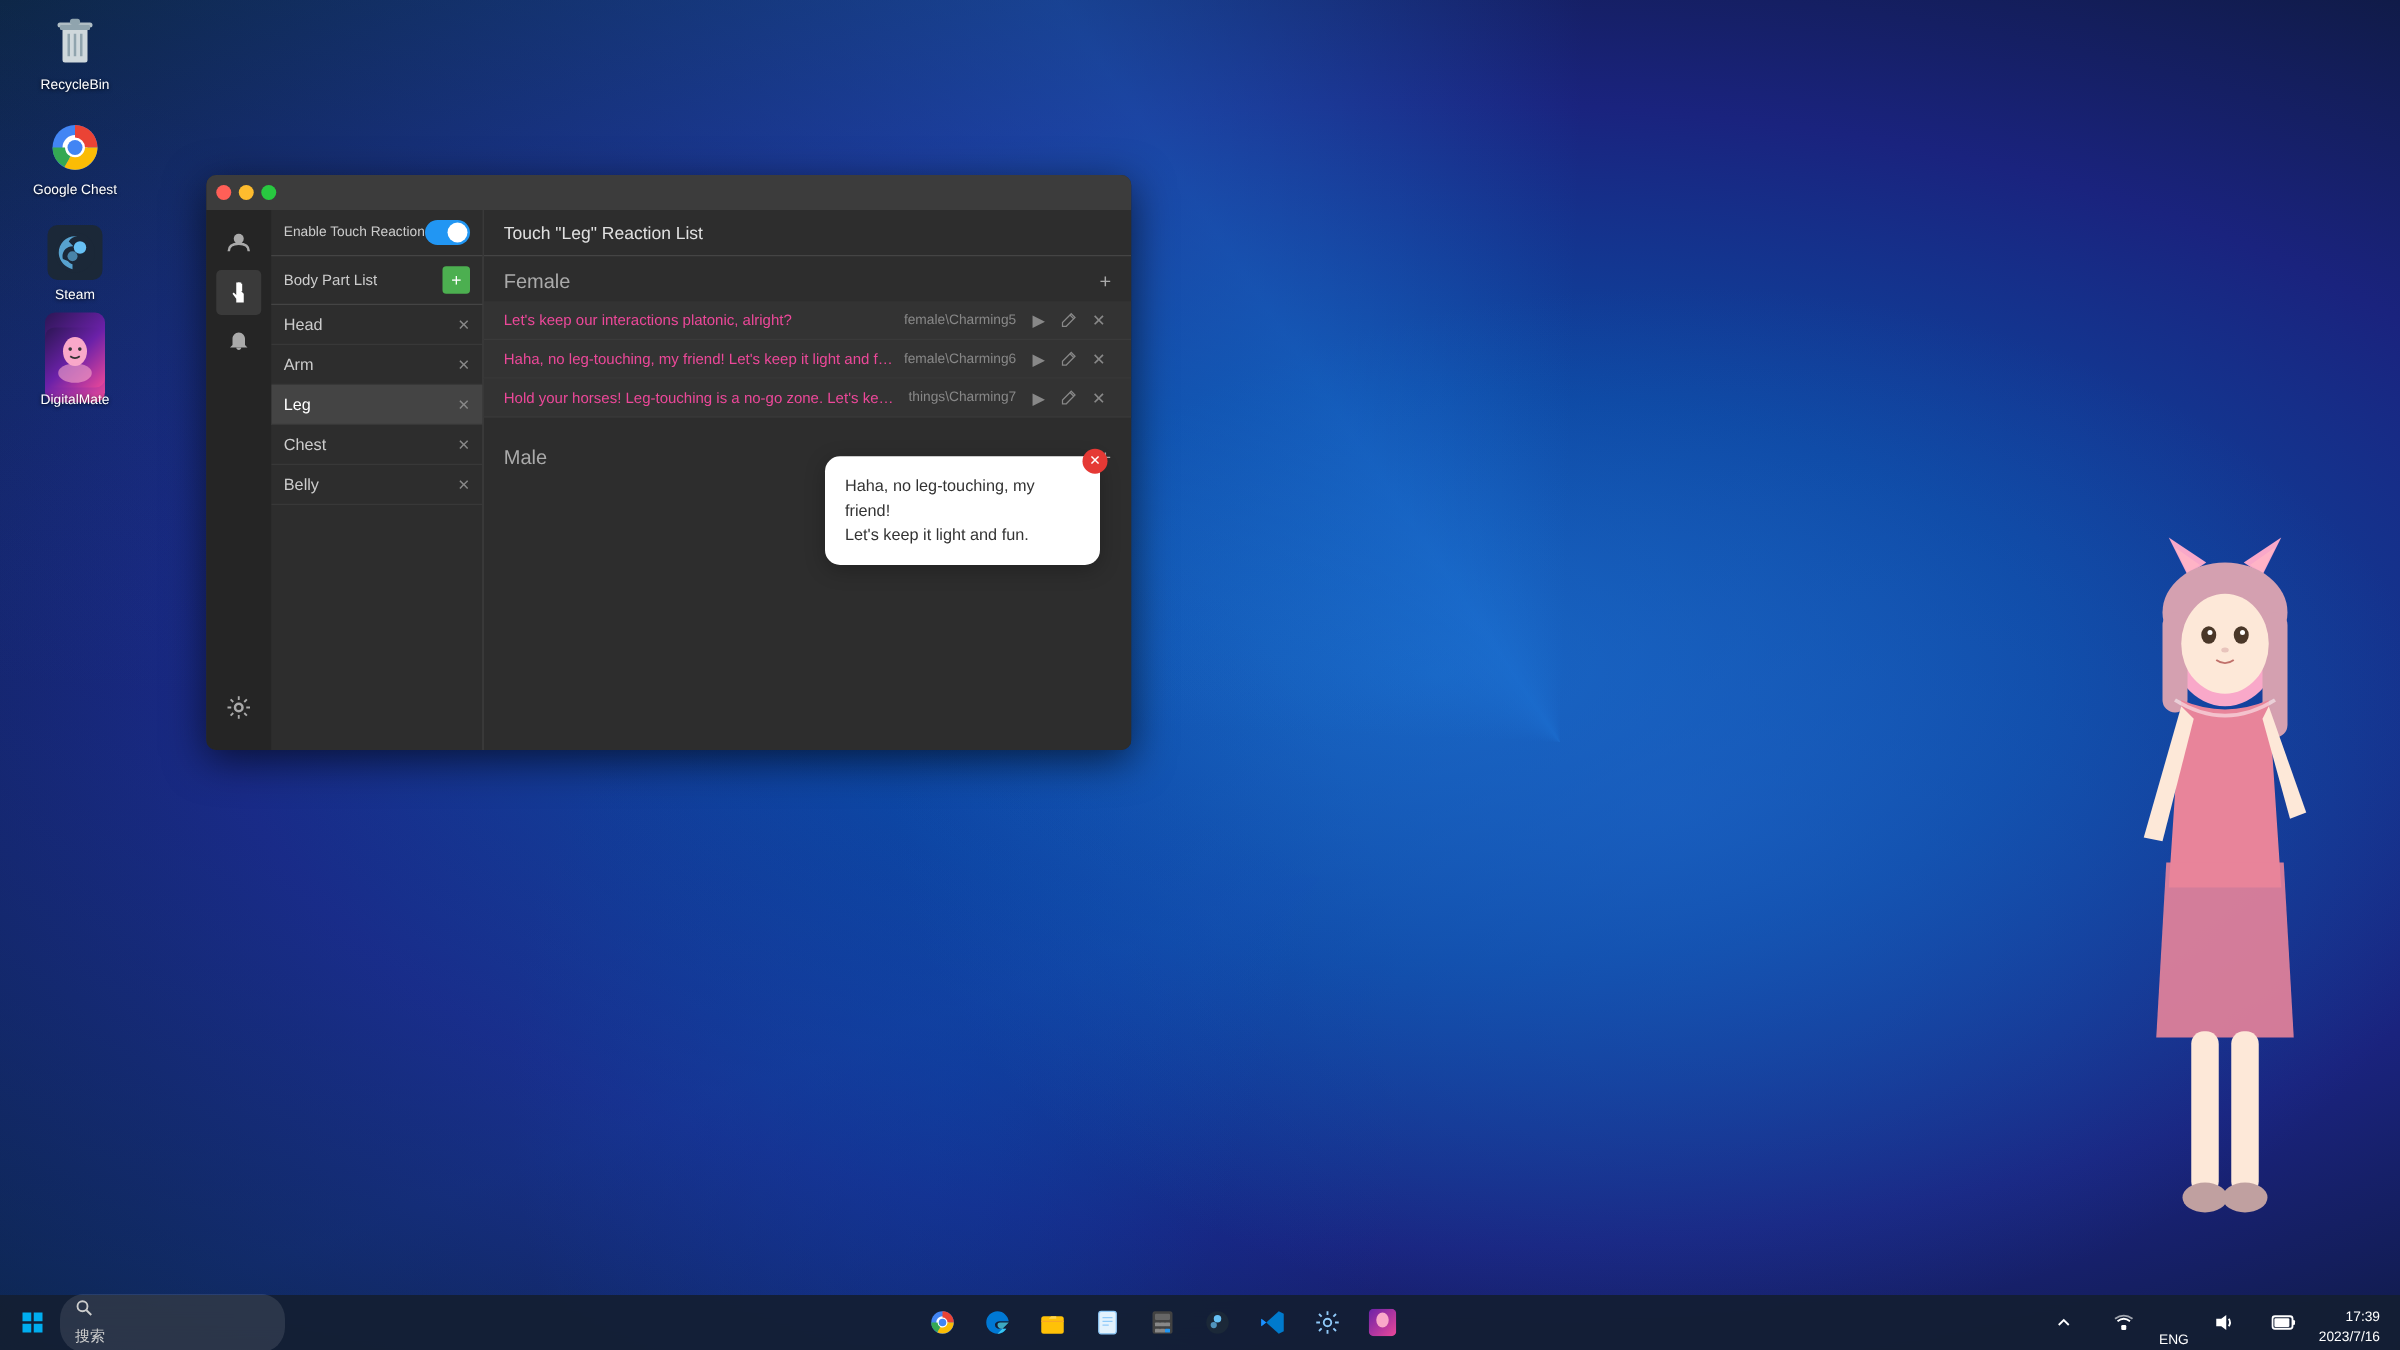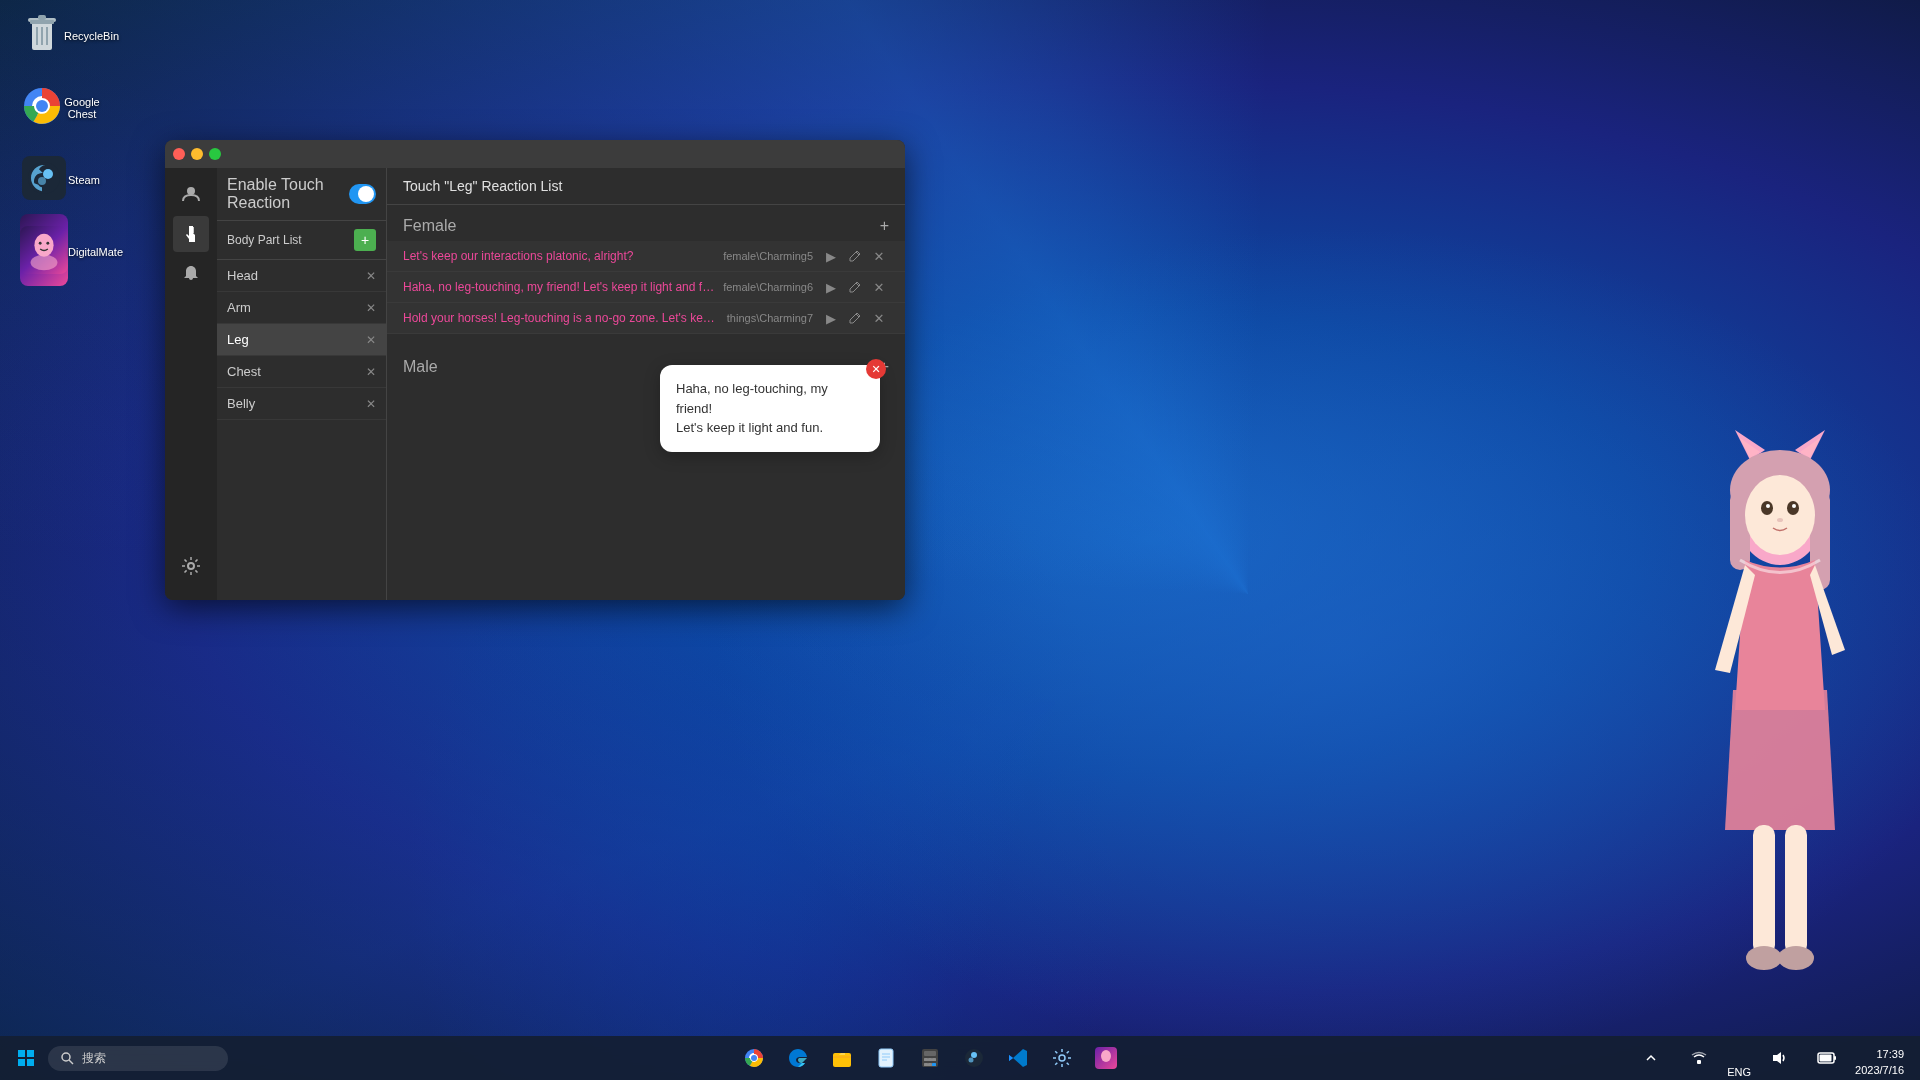--- a/index.html
+++ b/index.html
@@ -39,20 +39,21 @@
     .desktop-icons {
       position: absolute;
       top: 10px;
       left: 20px;
       display: flex;
       flex-direction: column;
       gap: 20px;
     }
     .desktop-icon {
       display: flex;
+      flex-direction: column;
       align-items: center;
       width: 80px;
       cursor: pointer;
     }
     .desktop-icon .icon-img {
       width: 48px;
       height: 48px;
       display: flex;
       align-items: center;
       justify-content: center;
@@ -190,21 +191,21 @@
     }
 
     
     .toggle-row {
       display: flex;
       align-items: center;
       justify-content: space-between;
       padding: 8px 10px;
       background: #2d2d2d;
       border-bottom: 1px solid #444;
-      font-size: 16px;
+      font-size: 11px;
       color: #ccc;
     }
     .toggle-switch {
       width: 36px;
       height: 20px;
       background: #2196f3;
       border-radius: 10px;
       position: relative;
       cursor: pointer;
     }
@@ -384,28 +385,29 @@
       width: 36px;
       height: 36px;
       display: flex;
       align-items: center;
       justify-content: center;
       cursor: pointer;
       border-radius: 4px;
     }
     .taskbar-search {
       display: flex;
-      align-items: center;
+      align-items: flex-start;
       background: rgba(255,255,255,0.1);
       border-radius: 20px;
       padding: 4px 12px;
       gap: 8px;
       margin-left: 4px;
       width: 180px;
       cursor: pointer;
+      flex-direction: column;
     }
     .taskbar-search-text {
       color: #ccc;
       font-size: 12px;
     }
     .taskbar-center {
       flex: 1;
       display: flex;
       align-items: center;
       justify-content: center;

